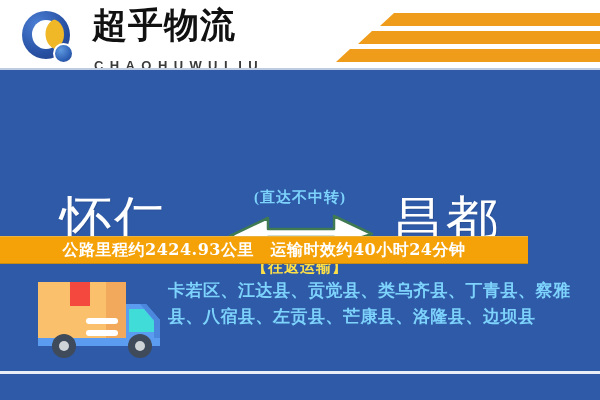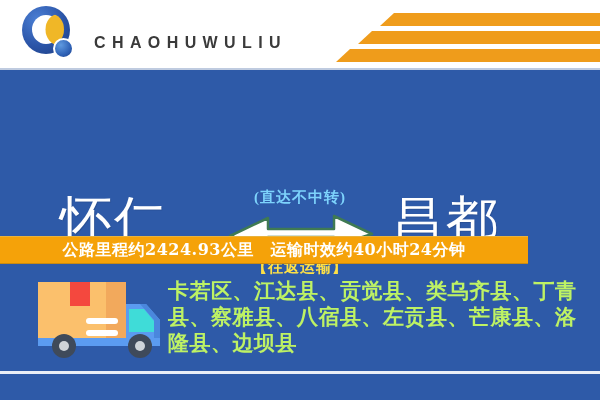--- a/index.html
+++ b/index.html
@@ -77,21 +77,21 @@
   #logo-cn {
     font-family: "DejaVu Serif", "Liberation Serif", serif;
     font-size: 35px;
     font-weight: bold;
     color: #111111;
     line-height: 38px;
     letter-spacing: 1px;
   }
   #logo-en {
     font-family: "Liberation Sans", sans-serif;
-    font-size: 16px;
+    font-size: 13px;
     font-weight: bold;
     color: #3a3a3a;
     letter-spacing: 6.4px;
     line-height: 14px;
     margin-top: 15px;
     margin-left: 2px;
   }
   .stripe {
     position: absolute;
     height: 13px;
@@ -189,23 +189,23 @@
   #truck {
     position: absolute;
     left: 28px; top: 12px;
     width: 140px; height: 86px;
   }
   #districts {
     position: absolute;
     left: 168px; top: 14px;
     width: 418px;
     font-family: Liberation Sans, sans-serif;
-    font-size: 21px;
-    font-weight: bold;
-    color: #bef264;
+    font-size: 17px;
+    font-weight: bold;
+    color: #7dd3fc;
     line-height: 26px;
     letter-spacing: 0.5px;
   }
   #bottom-rule {
     position: absolute;
     left: 0; top: 371px;
     width: 600px; height: 3px;
     background: #e9eef6;
   }
   #footer-band {
@@ -223,20 +223,21 @@
   <div id="header">
 
     <div id="logo-block">
       <div id="logo-mark">
         <div class="ring"></div>
         <div class="ring-hole"></div>
         <div class="crescent"></div>
         <div class="dot"></div>
       </div>
       <div id="logo-text">
+        <div id="logo-cn">超乎物流</div>
         <div id="logo-en">CHAOHUWULIU</div>
       </div>
     </div>
 
     <div class="stripe" id="stripe-1"></div>
     <div class="stripe" id="stripe-2"></div>
     <div class="stripe" id="stripe-3"></div>
   </div>
   <div id="header-rule"></div>
 

